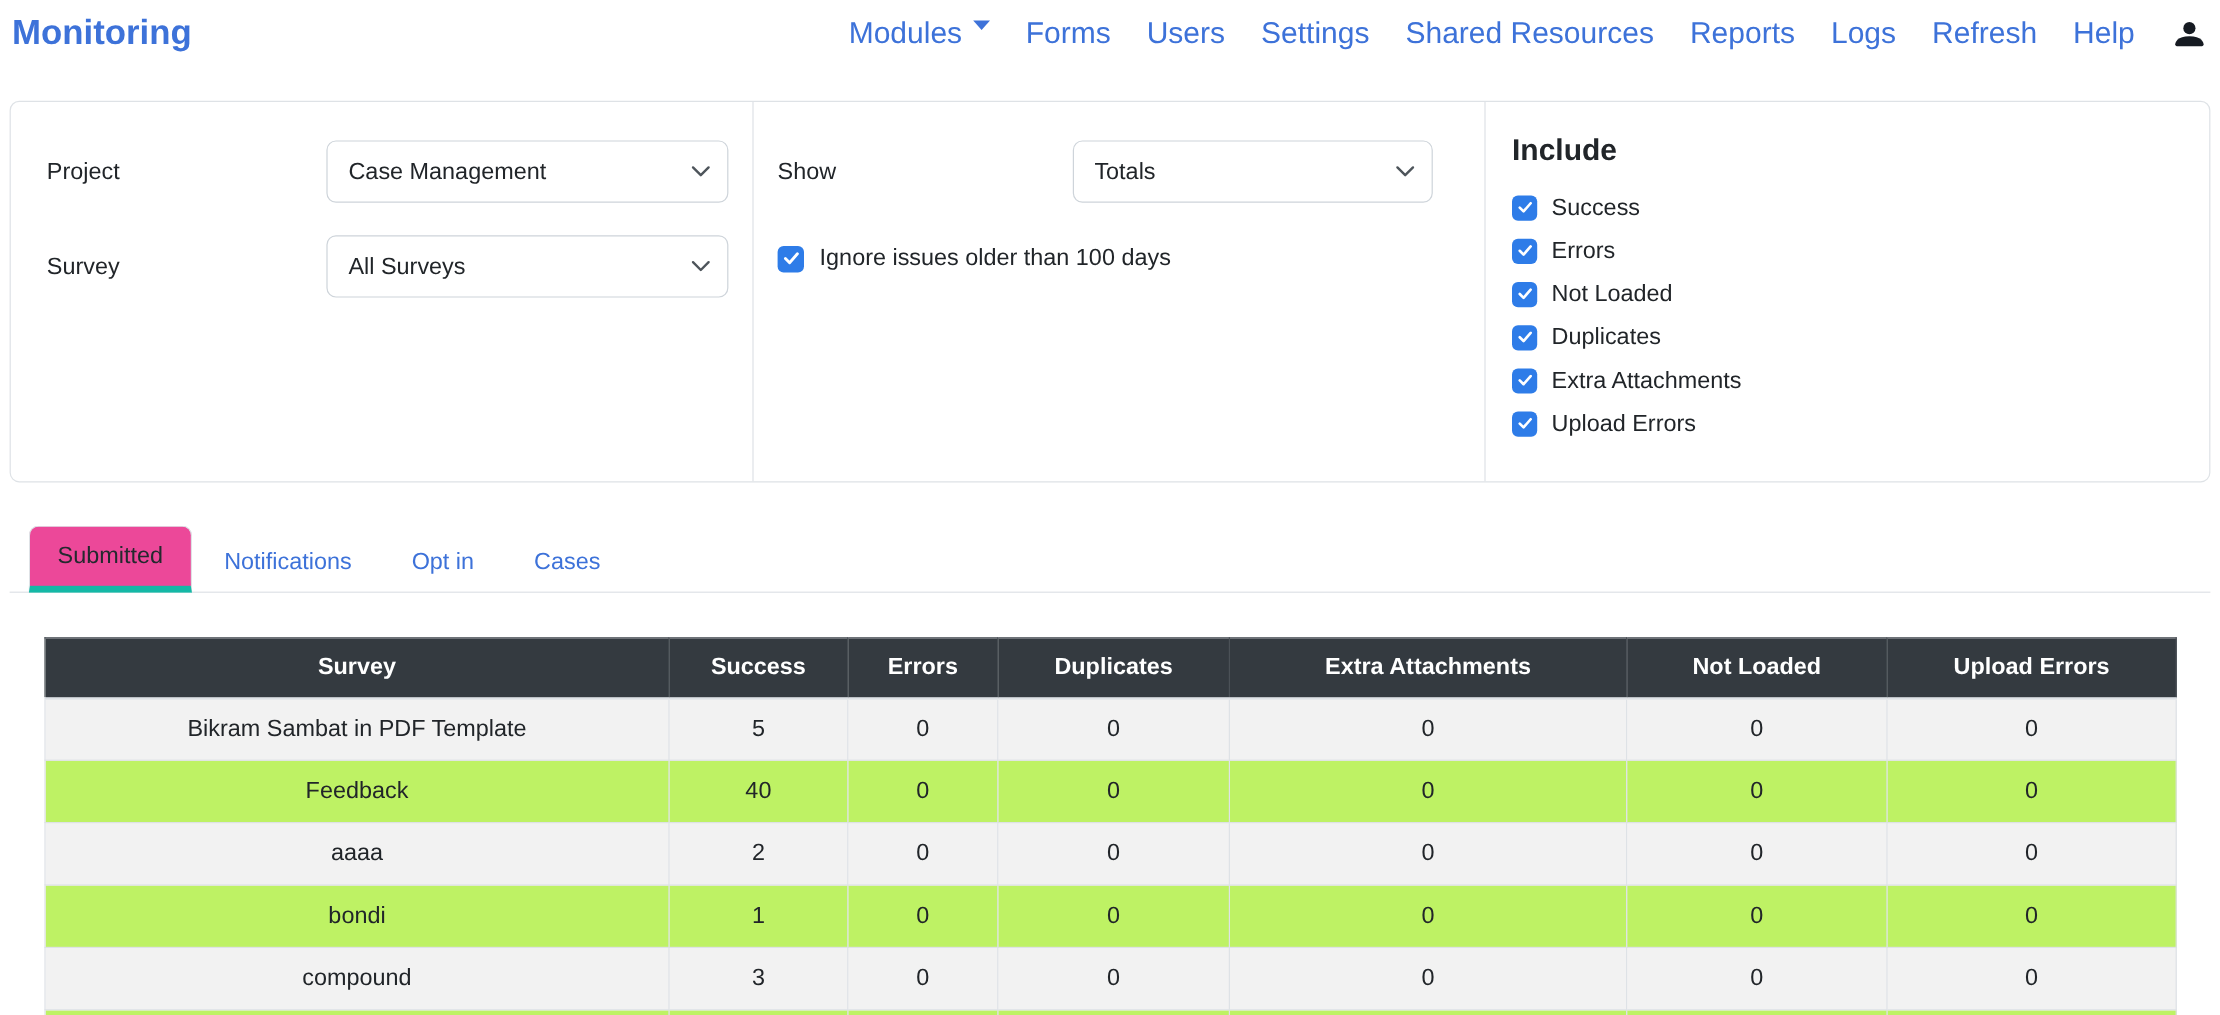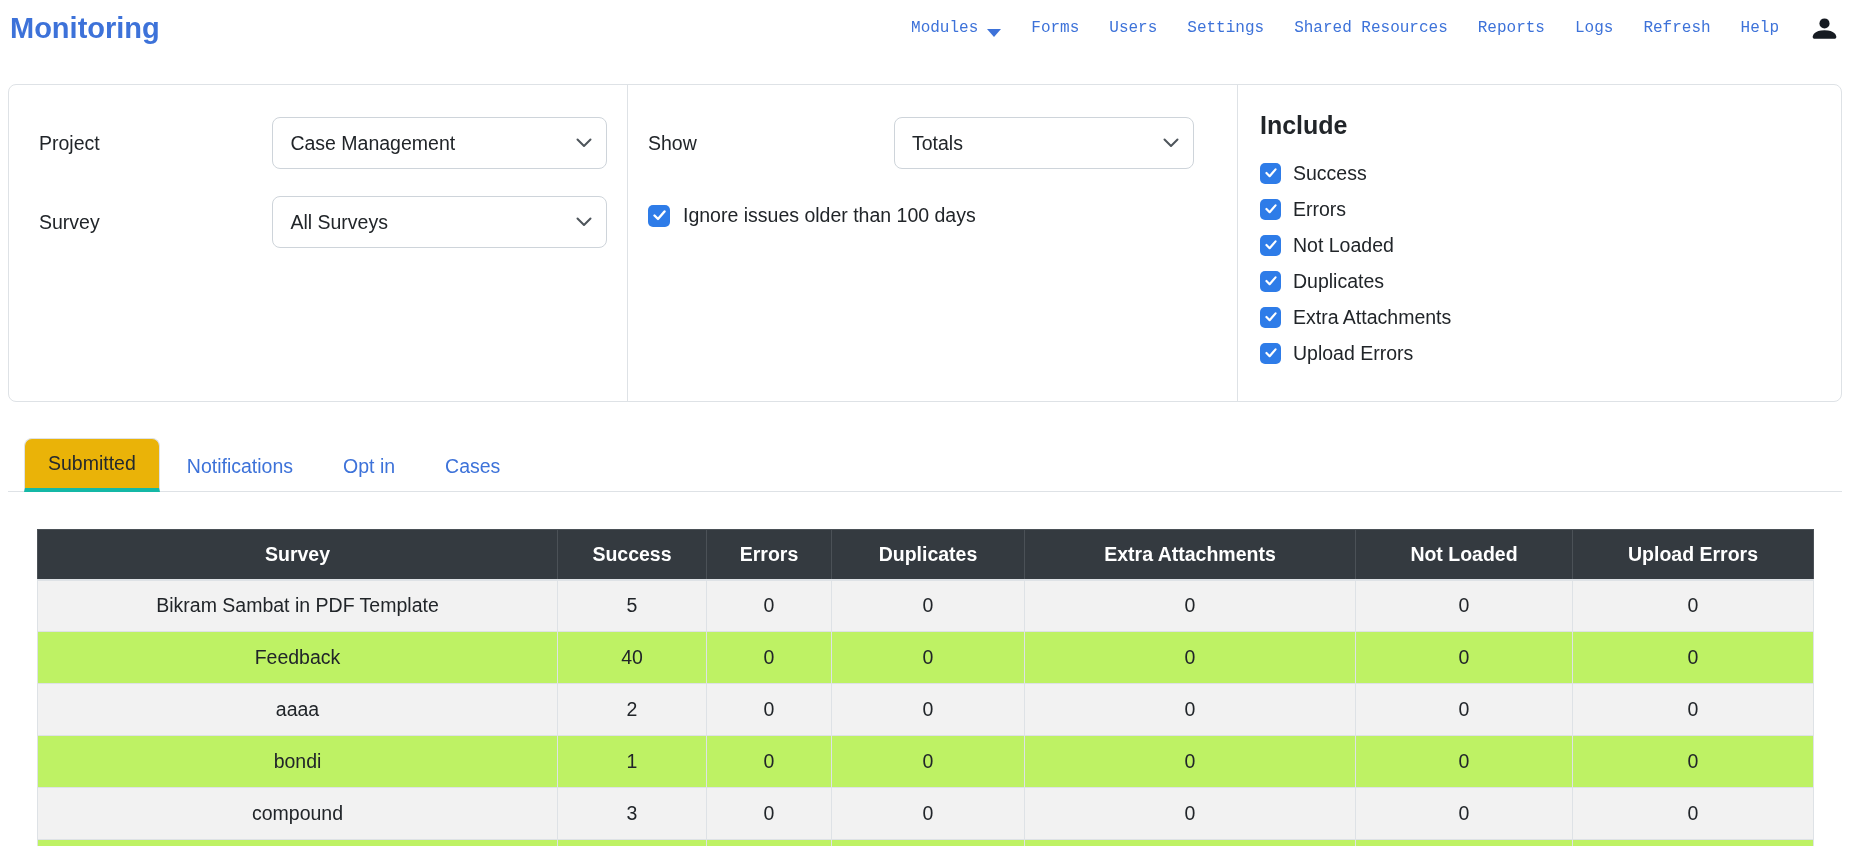--- a/index.html
+++ b/index.html
@@ -15,21 +15,21 @@
   *{box-sizing:border-box;}
   html,body{margin:0;padding:0;}
   body{
     width:1850px;height:846px;overflow:hidden;background:#fff;
     font-family:"Liberation Sans", sans-serif;color:var(--text);
   }
   
   .topbar{height:56px;display:flex;align-items:center;justify-content:space-between;padding:0 10px 0 10px;}
   .brand{font-size:29px;color:var(--accent);text-decoration:none;font-weight:700;line-height:1;}
   .nav-links{display:flex;align-items:center;gap:30px;padding-right:2px;}
-  .nav-link{font-size:16px;color:var(--accent);text-decoration:none;display:inline-flex;align-items:flex-end;gap:9px;white-space:nowrap;font-family:Liberation Mono, monospace;}
+  .nav-link{font-size:25px;color:var(--accent);text-decoration:none;display:inline-flex;align-items:flex-start;gap:9px;white-space:nowrap;}
   .caret{width:0;height:0;border-left:7px solid transparent;border-right:7px solid transparent;border-top:8px solid var(--accent);display:inline-block;margin-top:3px;}
   .user-icon{display:inline-flex;align-items:center;margin-left:2px;}
   
   .filter-card{margin:28px 8px 0 8px;border:1px solid var(--border);border-radius:8px;background:#fff;display:flex;min-height:318px;}
   .fcol{padding-top:32px;padding-bottom:28px;}
   .fcol1{width:619px;border-right:1px solid var(--border);padding-left:30px;padding-right:20px;}
   .fcol2{width:610px;border-right:1px solid var(--border);padding-left:20px;padding-right:20px;}
   .fcol3{flex:1;padding-left:22px;padding-top:26px;}
   .frow{display:flex;align-items:center;margin-bottom:27px;gap:41px;}
   .flabel{width:207px;font-size:19.5px;color:var(--text);}
@@ -45,21 +45,21 @@
   .cb-row{display:flex;align-items:center;gap:13px;margin-top:35px;}
   .checkbox{width:22px;height:22px;border-radius:5px;background:var(--cb-blue);display:inline-flex;align-items:center;justify-content:center;flex:none;cursor:pointer;}
   .cb-label{font-size:19.5px;color:var(--text);}
   .include-heading{font-size:25px;font-weight:700;margin:0 0 15px 0;color:var(--text);}
   .include-option{display:flex;align-items:center;gap:12px;height:36px;}
   .include-option .checkbox{width:21px;height:21px;}
   
   .tabs{margin:36px 8px 0 8px;padding-left:16px;border-bottom:1px solid var(--border);display:flex;align-items:flex-end;}
   .tab{font-size:19.5px;text-decoration:none;padding:13px 23px;color:var(--accent);margin-bottom:0;white-space:nowrap;}
   .tab.active{
-    color:#24292e;background:#eab308;border:1px solid var(--border);border-bottom:4px solid #14b8a6;
+    color:#24292e;background:#ec4899;border:1px solid var(--border);border-bottom:6px solid #14b8a6;
     border-radius:8px 8px 0 0;margin-bottom:-1px;
   }
   .tab:not(.active){margin-left:4px;}
   
   .results-table{margin:37px 0 0 37px;width:1776px;border-collapse:collapse;font-size:19.5px;text-align:center;table-layout:fixed;}
   .results-table th{
     background:var(--thead-bg);color:#fff;font-weight:700;height:50px;
     border:1px solid var(--thead-border);border-bottom:2px solid var(--border);
   }
   .results-table td{height:52px;border:1px solid var(--border);color:var(--text);background:#bef264;}

